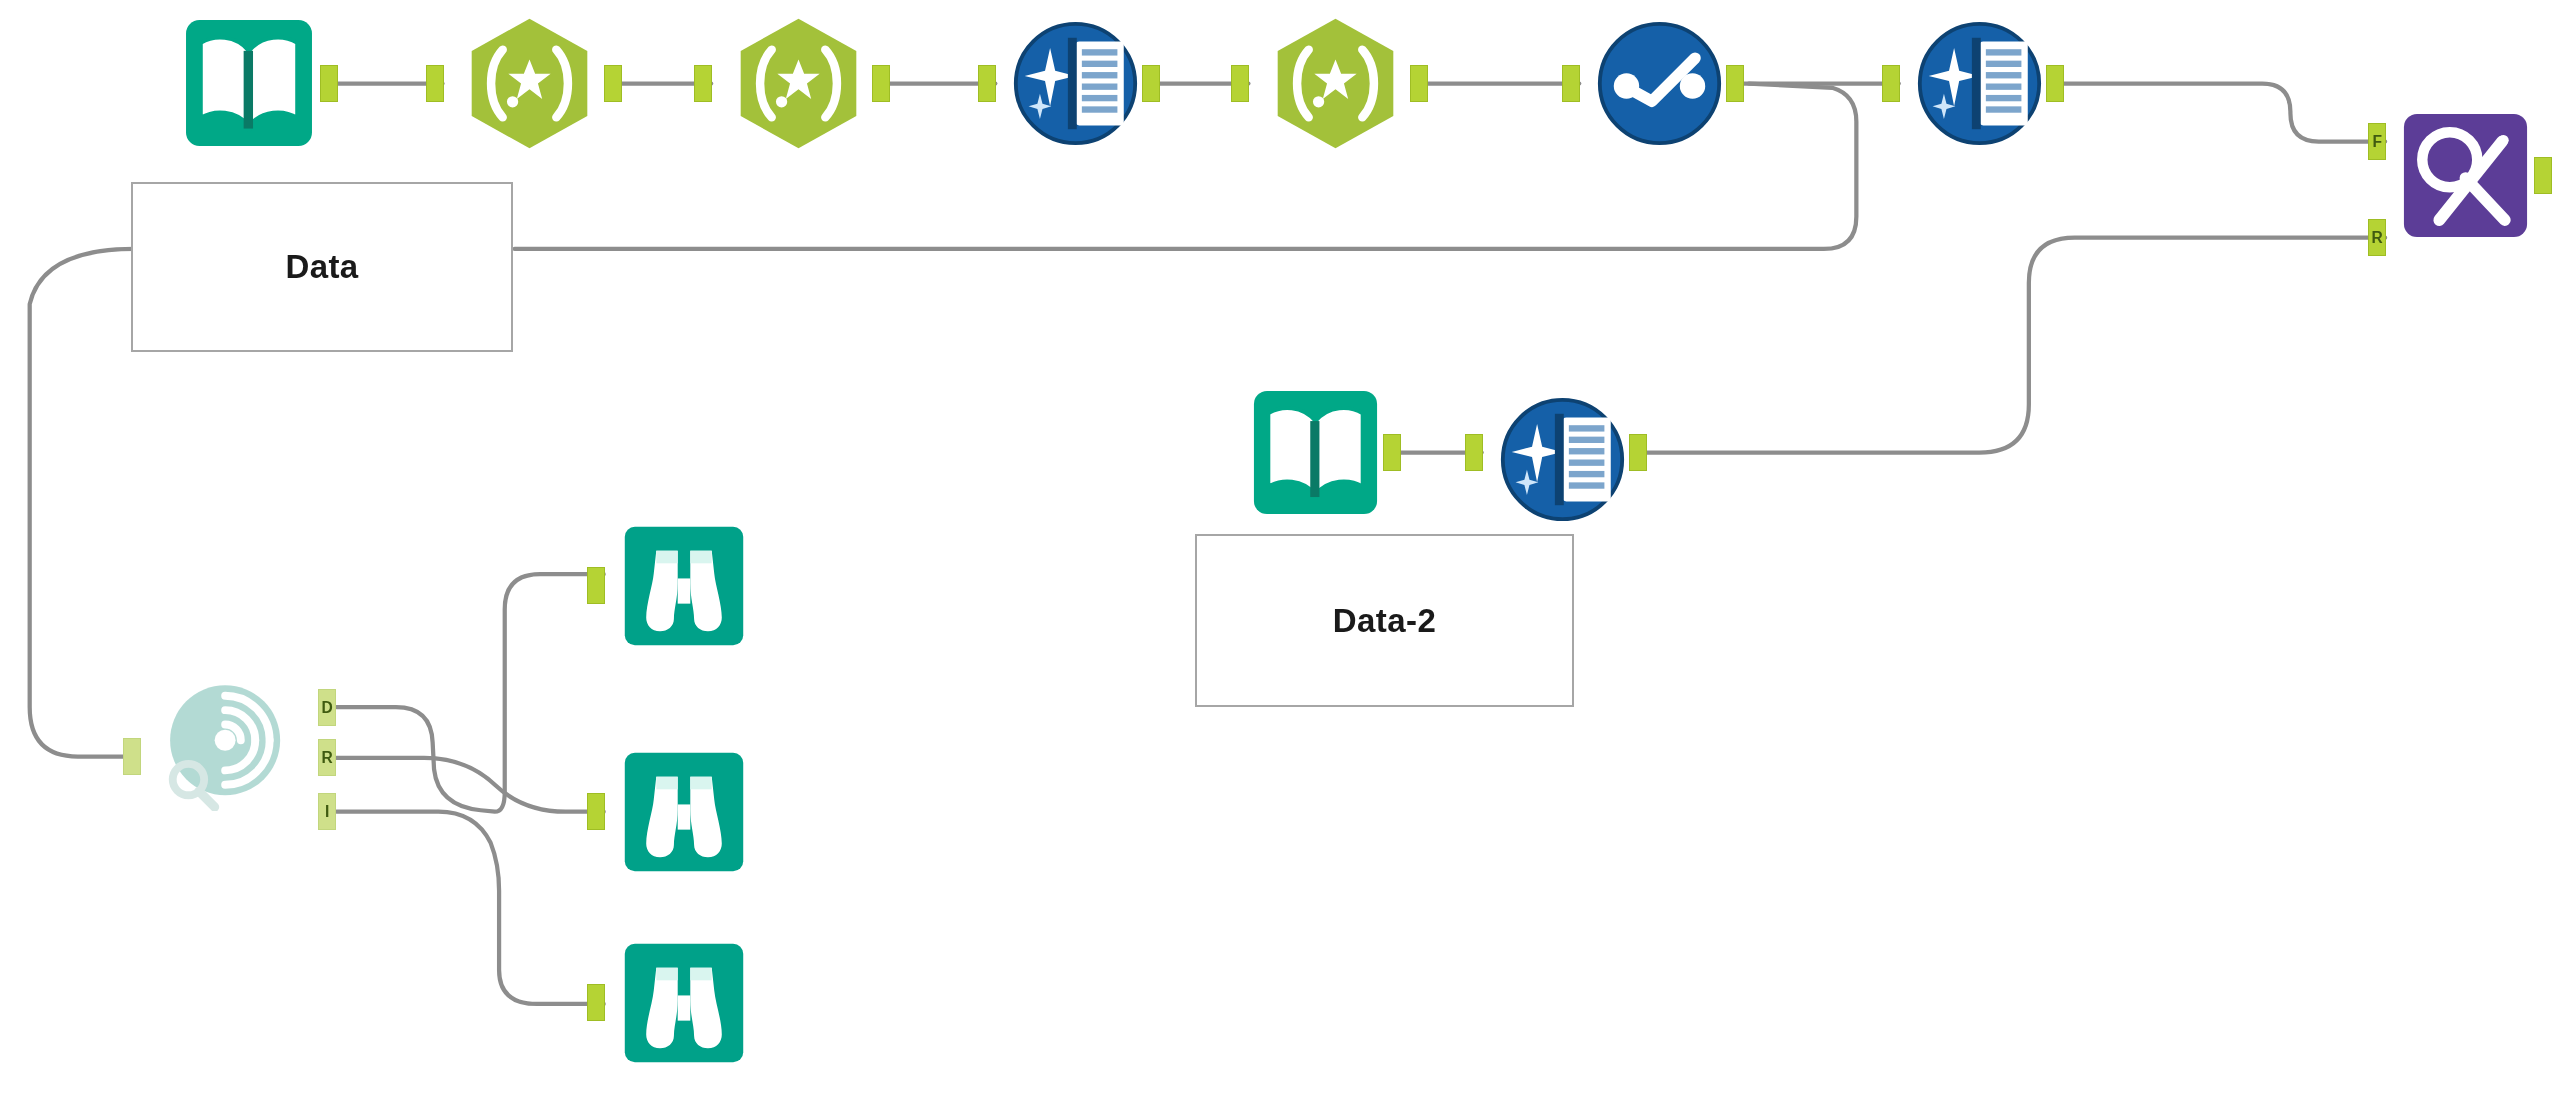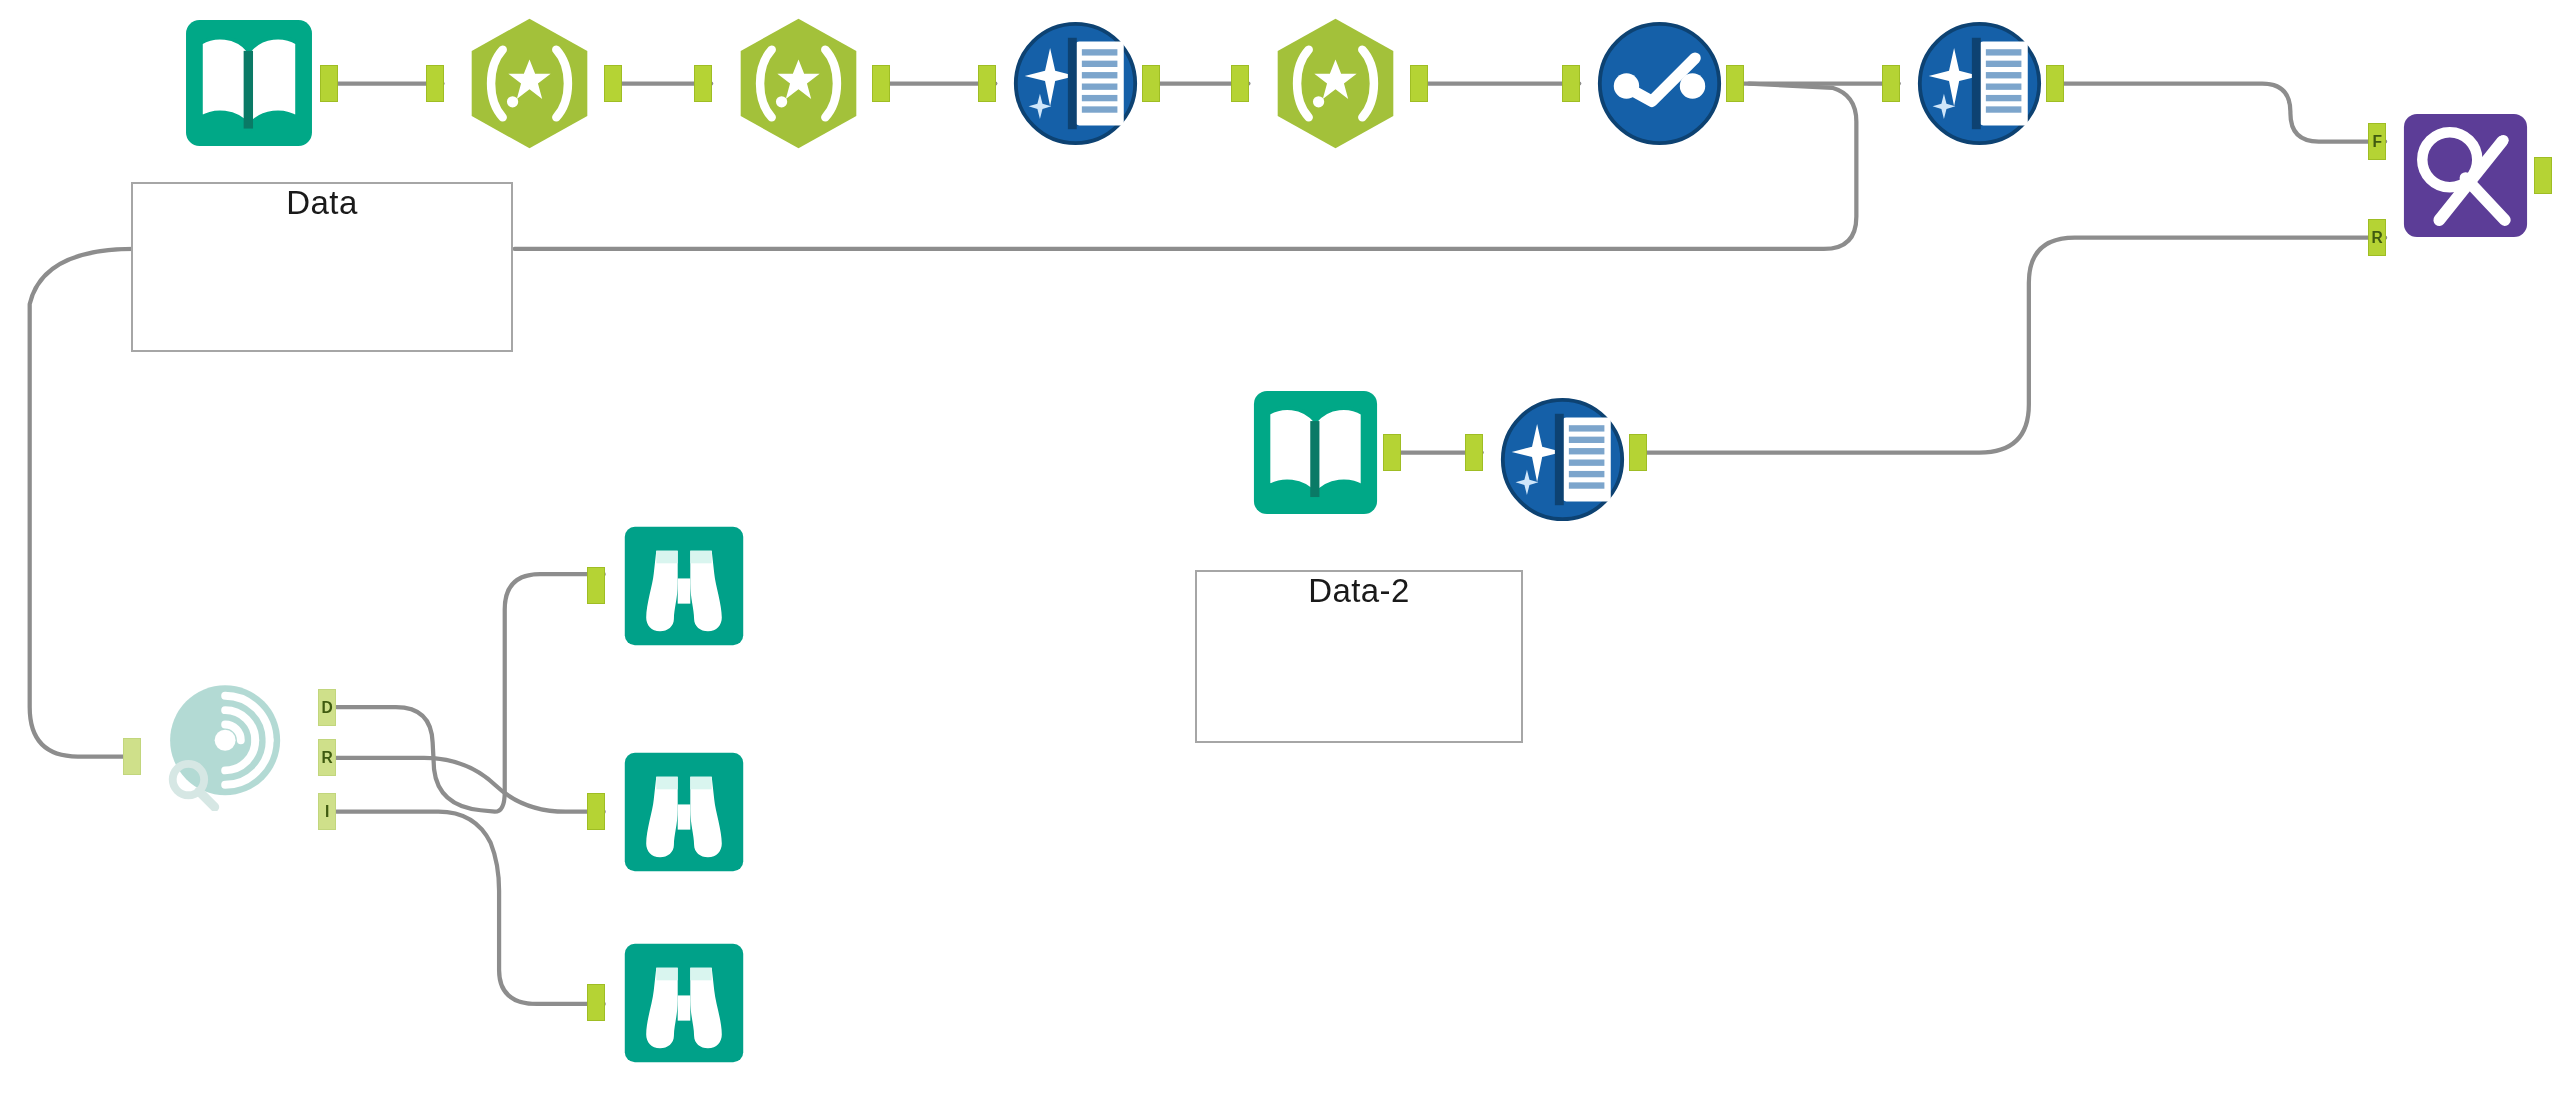--- a/index.html
+++ b/index.html
@@ -64,21 +64,23 @@
     font-family: "Liberation Sans", sans-serif;
     pointer-events: none;
   }
   
   .comment-box {
     position: absolute;
     background: #ffffff;
     border: 2.1px solid #a6a6a6;
     box-sizing: border-box;
     display: flex;
+    align-items: center;
     justify-content: center;
+    font-weight: bold;
   }
   .comment-text {
     font-family: "Liberation Sans", sans-serif;
     font-size: 33px;
     color: #1a1a1a;
     letter-spacing: 0.4px;
   }
   .faded-node { opacity: 0.42; }
 </style>
 </head>
@@ -109,21 +111,21 @@
 
     <path class="wire" d="M 476 1072 L 600 1072 Q 660 1072 700 1110 Q 740 1148 800 1148 L 854 1148"></path>
 
     <path class="wire" d="M 476 1148 L 620 1148 Q 672 1148 694 1192 Q 706 1222 706 1260 L 706 1372 Q 706 1420 760 1420 L 854 1420"></path>
   </svg>
 
   <div class="comment-box" style="left:131px; top:182px; width:382px; height:170px;">
     <span class="comment-text">Data</span>
   </div>
 
-  <div class="comment-box" style="left:1195px; top:570px; width:328px; height:173px;">
+  <div class="comment-box" style="left:1195px; top:534px; width:379px; height:173px;">
     <span class="comment-text">Data-2</span>
   </div>
 
   <div class="node" style="left:182px; top:15.6px; width:134px; height:134px;">
     <svg class="node-art" viewBox="0 0 100 100">
       <rect x="3" y="3" width="94" height="94" rx="10" fill="#00a887"></rect>
       <path d="M50 26 L50 82 C 40 70, 24 70, 14 76 L14 20 C24 14, 40 14, 50 26 Z" fill="#ffffff"></path>
       <path d="M50 26 L50 82 C 60 70, 76 70, 86 76 L86 20 C76 14, 60 14, 50 26 Z" fill="#ffffff"></path>
       <path d="M50 26 L50 82 C 40 70, 24 70, 14 76 L14 20 C24 14, 40 14, 50 26 Z" fill="none" stroke="#00a887" stroke-width="3"></path>
       <path d="M50 26 L50 82 C 60 70, 76 70, 86 76 L86 20 C76 14, 60 14, 50 26 Z" fill="none" stroke="#00a887" stroke-width="3"></path>

